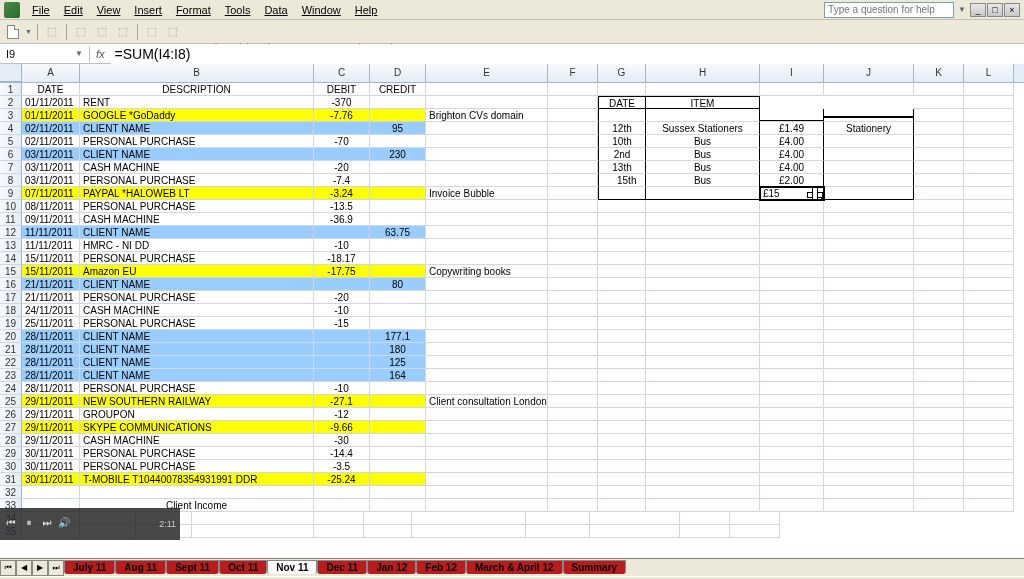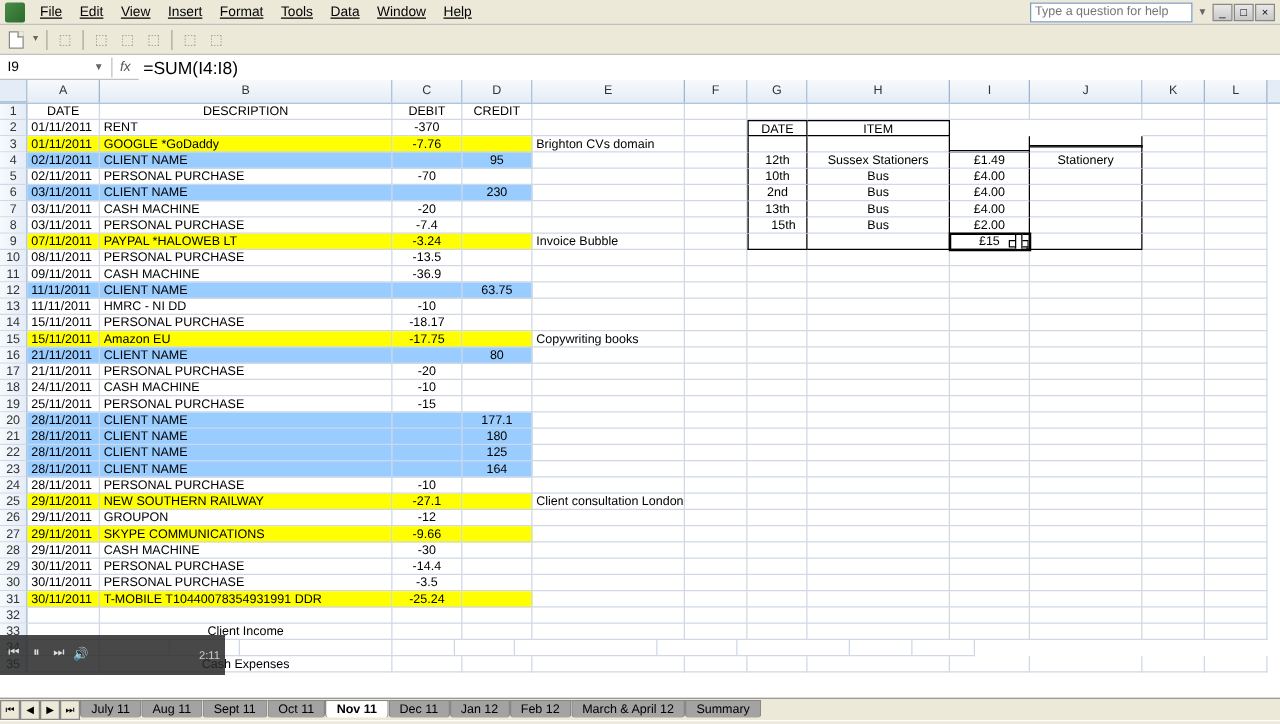--- a/index.html
+++ b/index.html
@@ -40,21 +40,21 @@
 .box-border-l { border-left: 1.5px solid #000; }
 .box-border-r { border-right: 1.5px solid #000; margin-top: 20px; }
 .fill-handle { position: absolute; bottom: -3px; right: -3px; width: 5px; height: 5px; background: #000; }
 .cursor-cross { position: absolute; width: 14px; height: 14px; pointer-events: none; }
 .cursor-cross::before, .cursor-cross::after { content: ''; position: absolute; background: #fff; border: 1px solid #000; }
 .cursor-cross::before { width: 14px; height: 4px; top: 5px; left: 0; }
 .cursor-cross::after { width: 4px; height: 14px; top: 0; left: 5px; }
 .tabs-bar { display: flex; background: #ece9d8; border-top: 1px solid #808080; height: 18px; align-items: center; }
 .tab-nav { display: flex; }
 .tab-nav-btn { width: 16px; height: 16px; border: 1px solid #888; background: #ece9d8; font-size: 8px; text-align: center; line-height: 14px; cursor: pointer; }
-.tab { padding: 1px 8px; background: #a3a3a3; border: 1px solid #888; border-bottom: none; font-size: 10px; cursor: pointer; border-radius: 0 0 3px 3px; margin-top: -1px; }
+.tab { padding: 1px 8px; background: #b91c1c; border: 1px solid #888; border-bottom: none; font-size: 10px; cursor: pointer; border-radius: 0 0 3px 3px; margin-top: -1px; font-weight: bold; }
 .tab.active { background: #fff; font-weight: bold; }
 .statusbar { display: flex; background: #ece9d8; border-top: 1px solid #fff; height: 18px; align-items: center; padding: 0 6px; font-size: 10px; }
 .media-overlay { position: absolute; bottom: 18px; left: 0; width: 180px; height: 32px; background: rgba(40,40,40,0.85); display: flex; align-items: center; padding: 2px 4px; gap: 4px; }
 .media-btn { width: 14px; height: 14px; color: #ddd; font-size: 10px; text-align: center; cursor: pointer; }
 .media-time { color: #ccc; font-size: 9px; margin-left: auto; }
 
 .cA{width:58px}.cB{width:234px}.cC{width:56px}.cD{width:56px}.cE{width:122px}.cF{width:50px}.cG{width:48px}.cH{width:114px}.cI{width:64px}.cJ{width:90px}.cK{width:50px}.cL{width:50px}
 </style>
 </head>
 <body>
@@ -250,21 +250,21 @@
       <div class="row">
         <div class="row-h">9</div>
         <div class="cell cA hl-yellow">07/11/2011</div>
         <div class="cell cB hl-yellow">PAYPAL *HALOWEB LT</div>
         <div class="cell cC hl-yellow right">-3.24</div>
         <div class="cell cD hl-yellow"></div>
         <div class="cell cE">Invoice Bubble</div>
         <div class="cell cF"></div>
         <div class="cell cG" style="border-right: 1.5px solid rgb(0, 0, 0); border-left: 1.5px solid rgb(0, 0, 0); border-bottom: 1.5px solid rgb(0, 0, 0); text-align: center;"></div>
         <div class="cell cH" style="border-right: 1.5px solid rgb(0, 0, 0); border-bottom: 1.5px solid rgb(0, 0, 0); text-align: center;"></div>
-        <div class="cell cI" style="border-right: 1.5px solid rgb(0, 0, 0); border-bottom: 1.5px solid rgb(0, 0, 0); text-align: center; position: relative; outline: rgb(0, 0, 0) solid 2px; outline-offset: -1px;">£15<div class="fill-handle"></div><div class="cursor-cross" style="right: 2px; top: 0px;"></div></div>
+        <div class="cell cI" style="border-right: 1.5px solid rgb(0, 0, 0); border-bottom: 1.5px solid rgb(0, 0, 0); position: relative; outline: rgb(0, 0, 0) solid 2px; outline-offset: -1px;">£15<div class="fill-handle"></div><div class="cursor-cross" style="right: 2px; top: 0px;"></div></div>
         <div class="cell cJ" style="border-right: 1.5px solid rgb(0, 0, 0); border-bottom: 1.5px solid rgb(0, 0, 0); text-align: center;"></div>
         <div class="cell cK"></div>
         <div class="cell cL"></div>
       </div>
       <div class="row">
         <div class="row-h">10</div>
         <div class="cell cA">08/11/2011</div>
         <div class="cell cB">PERSONAL PURCHASE</div>
         <div class="cell cC right">-13.5</div>
         <div class="cell cD"></div>
@@ -632,21 +632,20 @@
         <div class="cell cG"></div>
         <div class="cell cH"></div>
         <div class="cell cI"></div>
         <div class="cell cJ"></div>
         <div class="cell cK"></div>
         <div class="cell cL"></div>
       </div>
       <div class="row">
         <div class="row-h">35</div>
         <div class="cell cA"></div>
-        <div class="cell cB bold right">Cash Expenses</div>
         <div class="cell cC"></div>
         <div class="cell cD"></div>
         <div class="cell cE"></div>
         <div class="cell cF"></div>
         <div class="cell cG"></div>
         <div class="cell cH"></div>
         <div class="cell cI"></div>
         <div class="cell cJ"></div>
         <div class="cell cK"></div>
         <div class="cell cL"></div>

